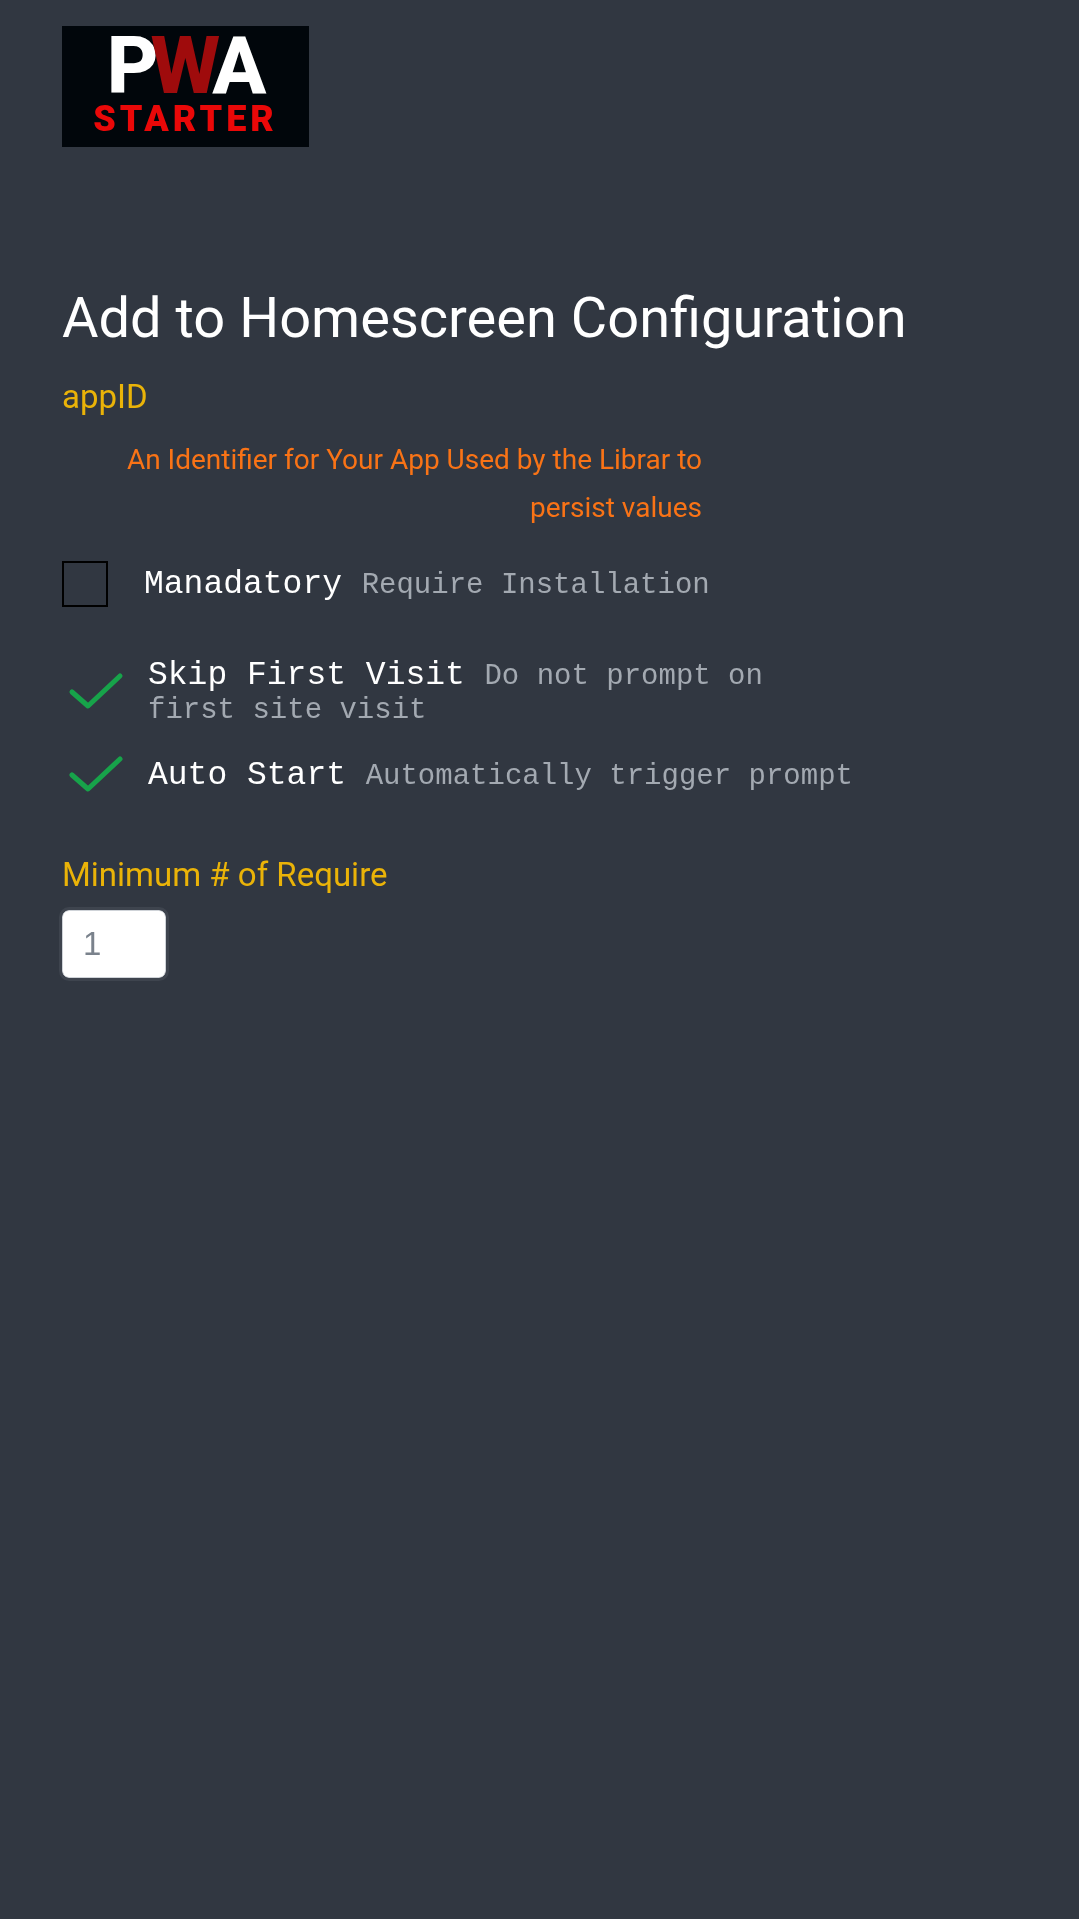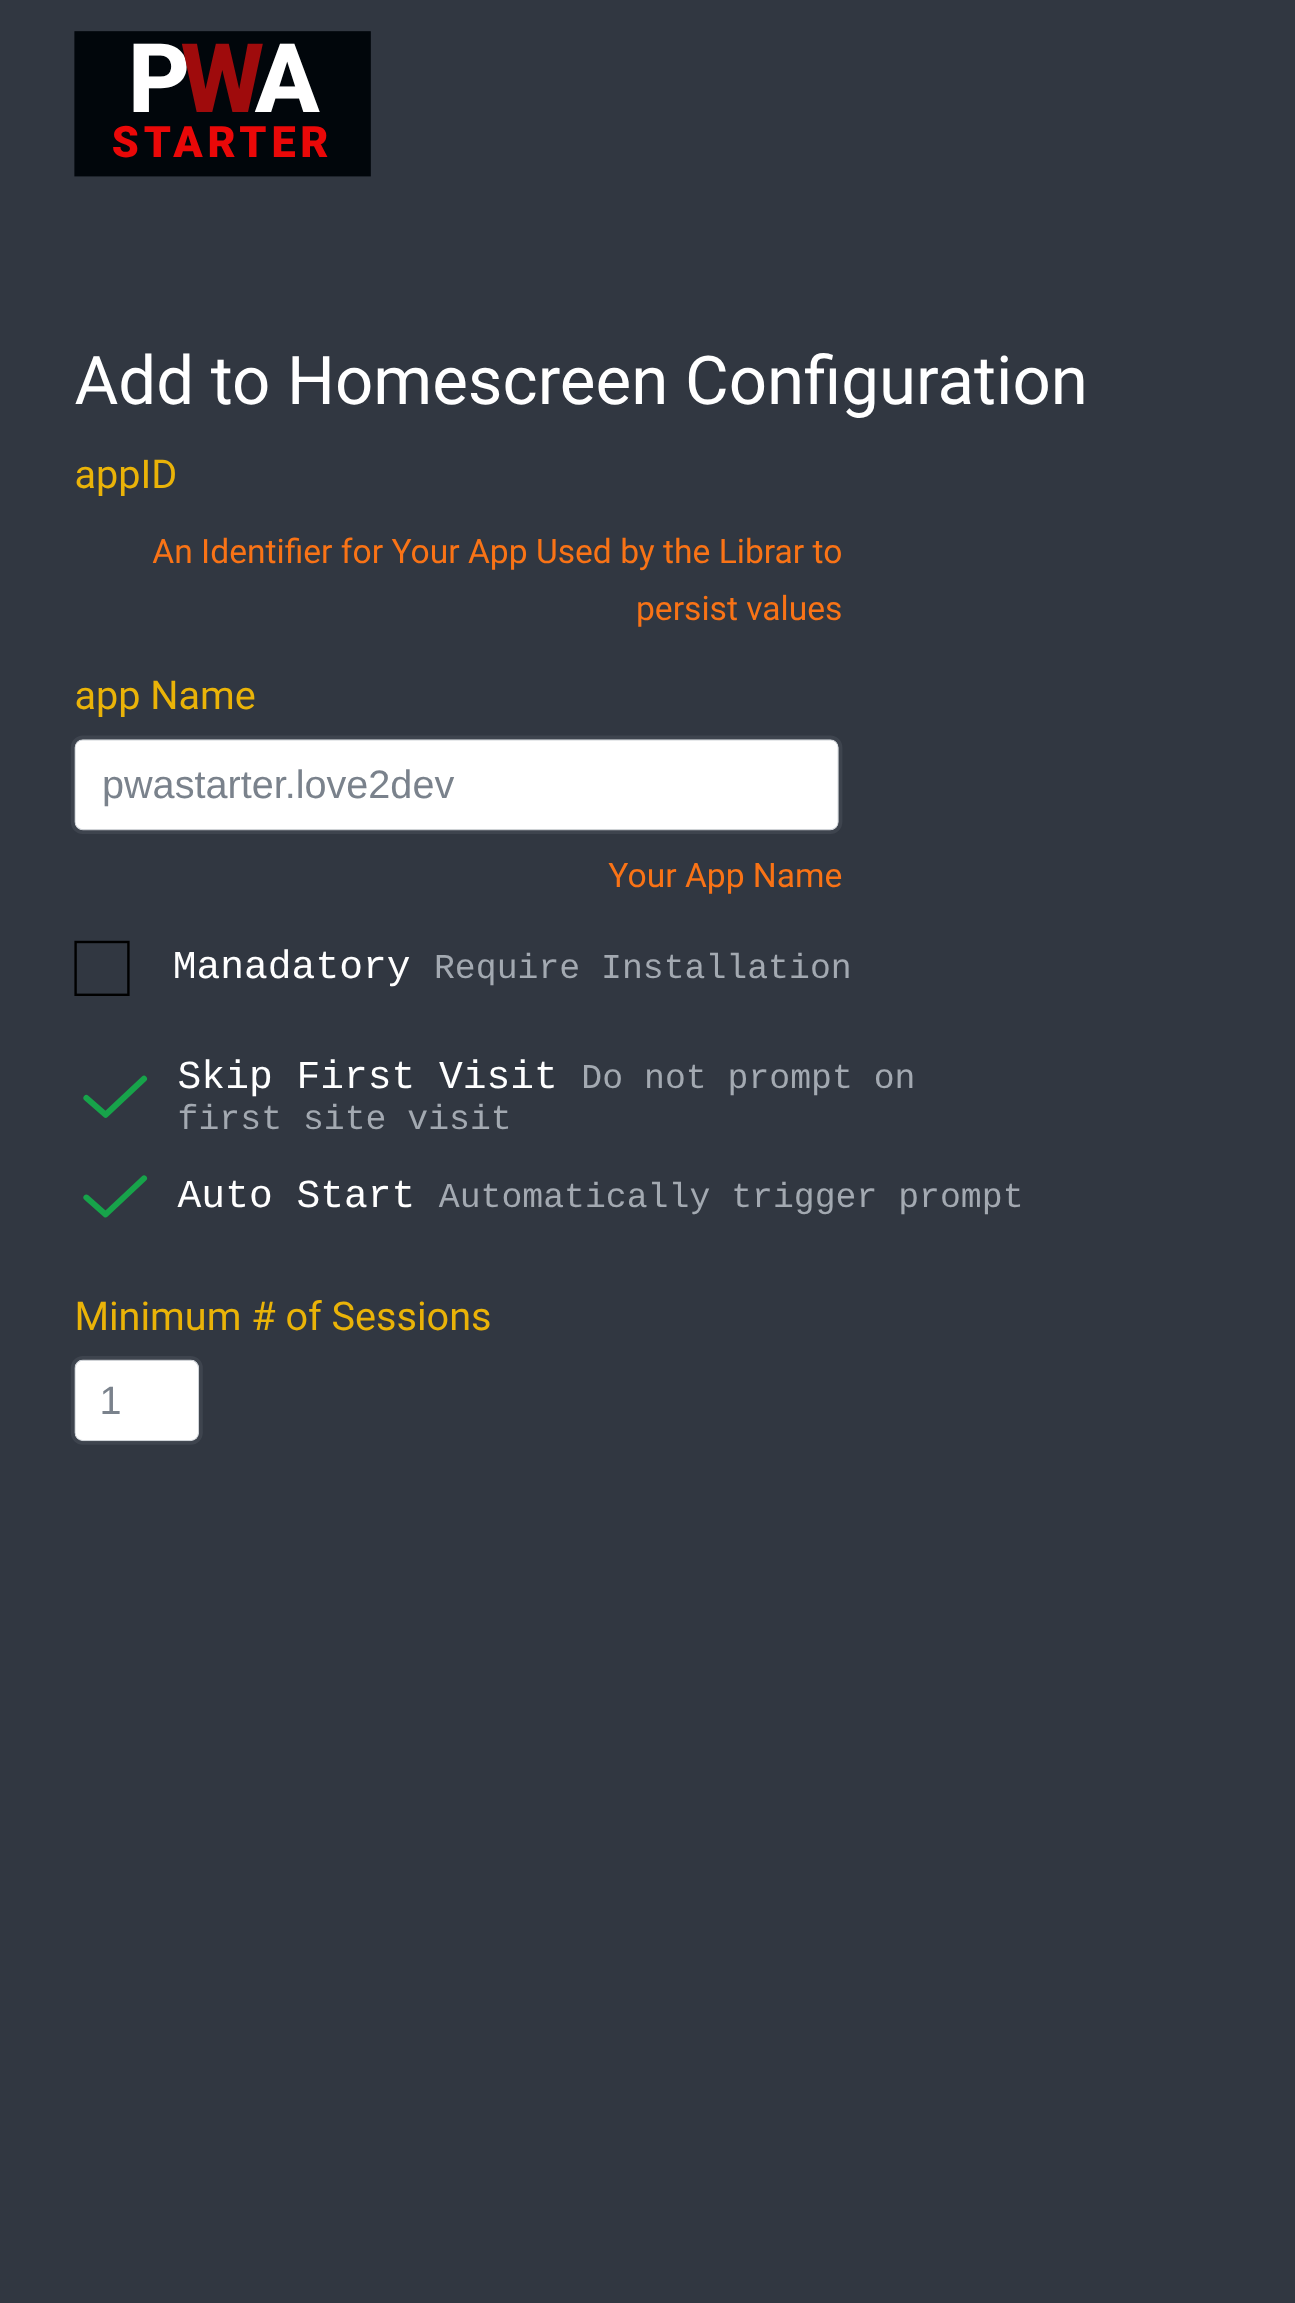--- a/index.html
+++ b/index.html
@@ -171,25 +171,20 @@
     <div class="logo-sub">STARTER</div>
   </div>
 
   <h1 class="page-title">Add to Homescreen Configuration</h1>
 
   <div class="form-group">
     <label class="form-label">appID</label>
     <div class="help-text">An Identifier for Your App Used by the Librar to persist values</div>
   </div>
 
-  <div class="form-group">
-    <label class="form-label">app Name</label>
-    <input type="text" class="text-input" value="pwastarter.love2dev" style="">
-    <div class="help-text" style="margin-top:14px">Your App Name</div>
-  </div>
 
   <div class="check-row">
     <span class="check-box"></span>
     <span>
       <span class="check-label">Manadatory</span>
       <span class="check-desc">Require Installation</span>
     </span>
   </div>
 
   <div class="check-row" style="margin-bottom:10px">
@@ -210,17 +205,17 @@
           <polyline points="4,20 20,34 52,4"></polyline>
         </svg>
     </span>
     <span>
       <span class="check-label">Auto Start</span>
       <span class="check-desc">Automatically trigger prompt</span>
     </span>
   </div>
 
   <div class="form-group" style="margin-top:60px">
-    <label class="form-label">Minimum # of Sessions</label>
+    <label class="form-label">Minimum # of Require</label>
     <input type="text" class="num-input" value="1" style="">
   </div>
 
 </div>
 
 </body></html>

